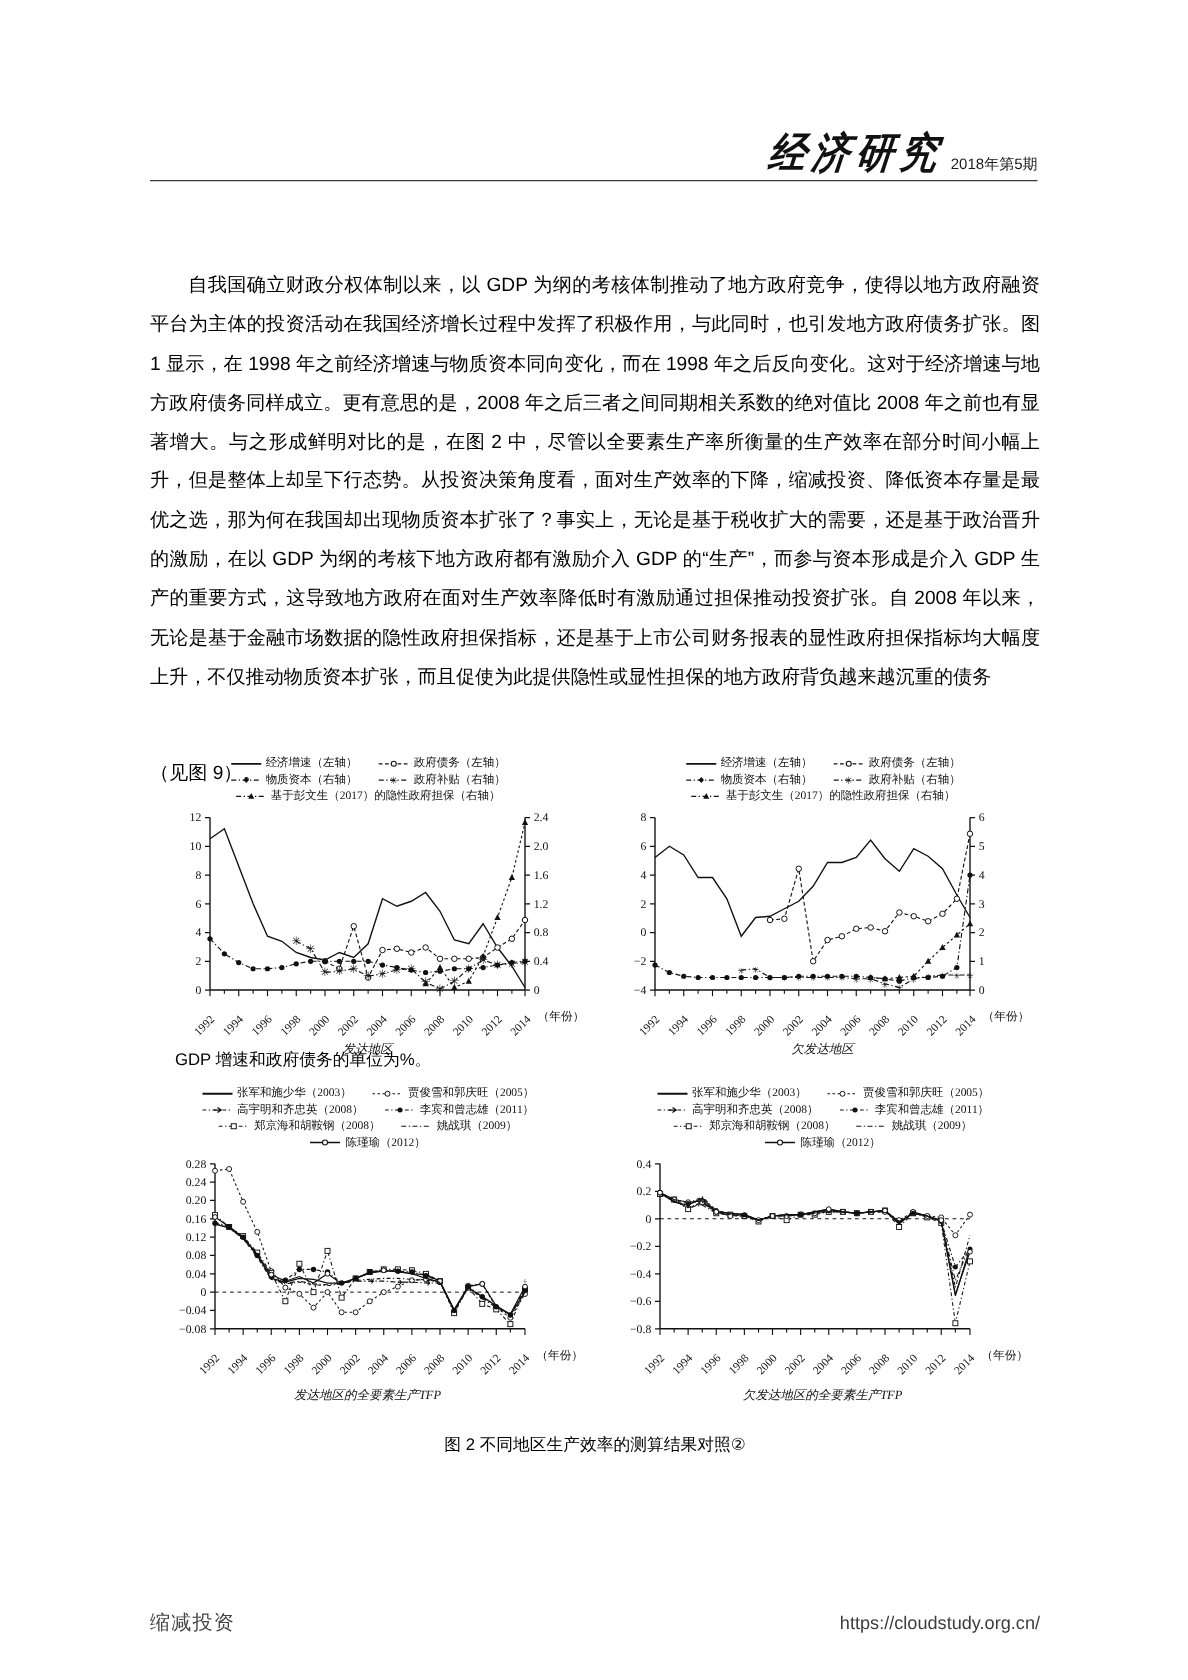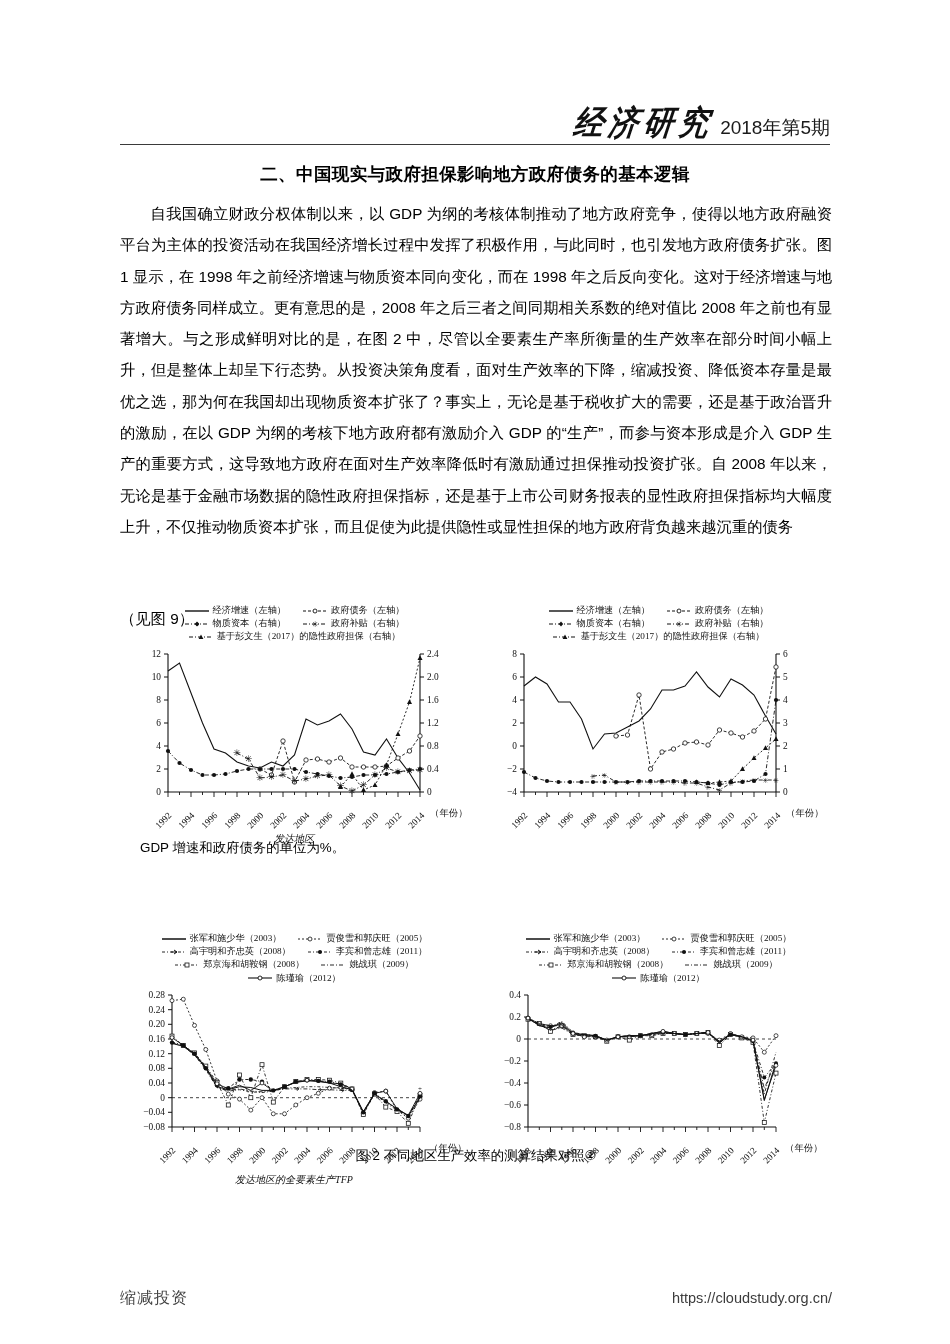--- a/index.html
+++ b/index.html
@@ -44,21 +44,21 @@
     font-style: italic;
     letter-spacing: 5px;
     line-height: 1;
     transform: skewX(-6deg) scaleY(1.12);
     transform-origin: bottom right;
     color: #111;
     white-space: nowrap;
   }
   .issue-label {
     font-family: "Liberation Sans", sans-serif;
-    font-size: 19px;
+    font-size: 12px;
     line-height: 1;
     padding-bottom: 3px;
     color: #1a1a1a;
     white-space: nowrap;
   }
 
   
   .section-title {
     position: absolute;
     left: 120px;
@@ -69,21 +69,21 @@
     font-size: 17.5px;
     font-weight: bold;
     letter-spacing: 0.4px;
     color: #000;
   }
 
   
   .body-text {
     position: absolute;
     left: 120px;
-    top: 198px;
+    top: 213px;
     width: 712px;
     font-size: 15.3px;
     line-height: 31.3px;
     text-align: justify;
     text-justify: inter-ideograph;
     color: #000;
   }
   .body-text p { margin: 0; }
   .body-text .indent { text-indent: 2em; }
 
@@ -99,21 +99,21 @@
 
   
   .fig-row {
     position: absolute;
     display: flex;
     justify-content: space-between;
     width: 712px;
     left: 120px;
   }
   .fig1-row { top: 604px; }
-  .fig2-row { top: 932px; }
+  .fig2-row { top: 868px; }
 
   .chart-box {
     position: relative;
     width: 348px;
   }
 
   .legend {
     font-family: "Liberation Serif", "DejaVu Serif", serif;
     font-size: 9.2px;
     line-height: 13.2px;
@@ -196,21 +196,20 @@
 
 <div class="page">
 
   <div class="header">
     <div class="header-inner">
       <span class="journal-logo">经济研究</span>
       <span class="issue-label">2018年第5期</span>
     </div>
   </div>
 
-  <div class="section-title">二、中国现实与政府担保影响地方政府债务的基本逻辑</div>
 
   <div class="body-text">
     <p class="indent">自我国确立财政分权体制以来，以 GDP 为纲的考核体制推动了地方政府竞争，使得以地方政府融资平台为主体的投资活动在我国经济增长过程中发挥了积极作用，与此同时，也引发地方政府债务扩张。图 1 显示，在 1998 年之前经济增速与物质资本同向变化，而在 1998 年之后反向变化。这对于经济增速与地方政府债务同样成立。更有意思的是，2008 年之后三者之间同期相关系数的绝对值比 2008 年之前也有显著增大。与之形成鲜明对比的是，在图 2 中，尽管以全要素生产率所衡量的生产效率在部分时间小幅上升，但是整体上却呈下行态势。从投资决策角度看，面对生产效率的下降，缩减投资、降低资本存量是最优之选，那为何在我国却出现物质资本扩张了？事实上，无论是基于税收扩大的需要，还是基于政治晋升的激励，在以 GDP 为纲的考核下地方政府都有激励介入 GDP 的“生产”，而参与资本形成是介入 GDP 生产的重要方式，这导致地方政府在面对生产效率降低时有激励通过担保推动投资扩张。自 2008 年以来，无论是基于金融市场数据的隐性政府担保指标，还是基于上市公司财务报表的显性政府担保指标均大幅度上升，不仅推动物质资本扩张，而且促使为此提供隐性或显性担保的地方政府背负越来越沉重的债务</p>
   </div>
   <div class="para-tail">
     <p>（见图 9）。</p>
   </div>
 
   <div class="fig-row fig1-row">
 
@@ -633,20 +632,21 @@
               <path d="M224,136.2 L226.5,141 L221.5,141 Z"></path>
             <path d="M235.5,135.2 L238,140 L233,140 Z"></path>
               <path d="M247,134.2 L249.5,139 L244.5,139 Z"></path>
             <path d="M258.5,122.2 L261,127 L256,127 Z"></path>
               <path d="M270,111.2 L272.5,116 L267.5,116 Z"></path>
             <path d="M281.5,101.2 L284,106 L279,106 Z"></path>
               <path d="M292,92.2 L294.5,97 L289.5,97 Z"></path>
           </g>
         </svg>
       </div>
+      <div class="axis-caption">欠发达地区</div>
     </div>
   </div>
 
   <div class="fig-caption fig1-caption">
     <div class="line2">GDP 增速和政府债务的单位为%。</div>
   </div>
 
   <div class="fig-row fig2-row">
 
     <div class="chart-box">
@@ -1100,20 +1100,21 @@
             <circle cx="44" cy="33.1" r="1.9"></circle>
               <circle cx="89" cy="48.5" r="1.9"></circle>
               <circle cx="134" cy="51.8" r="1.9"></circle>
             <circle cx="179" cy="46.3" r="1.9"></circle>
               <circle cx="224" cy="47.4" r="1.9"></circle>
               <circle cx="269" cy="55.1" r="1.9"></circle>
             <circle cx="292" cy="80.4" r="1.9"></circle>
           </g>
         </svg>
       </div>
+      <div class="axis-caption">欠发达地区的全要素生产TFP</div>
     </div>
   </div>
 
   <div class="fig-caption fig2-caption">图 2 不同地区生产效率的测算结果对照②</div>
 
   <div class="footer">
     <span class="footer-brand">缩减投资</span>
     <span class="footer-url">https://cloudstudy.org.cn/</span>
   </div>
 

